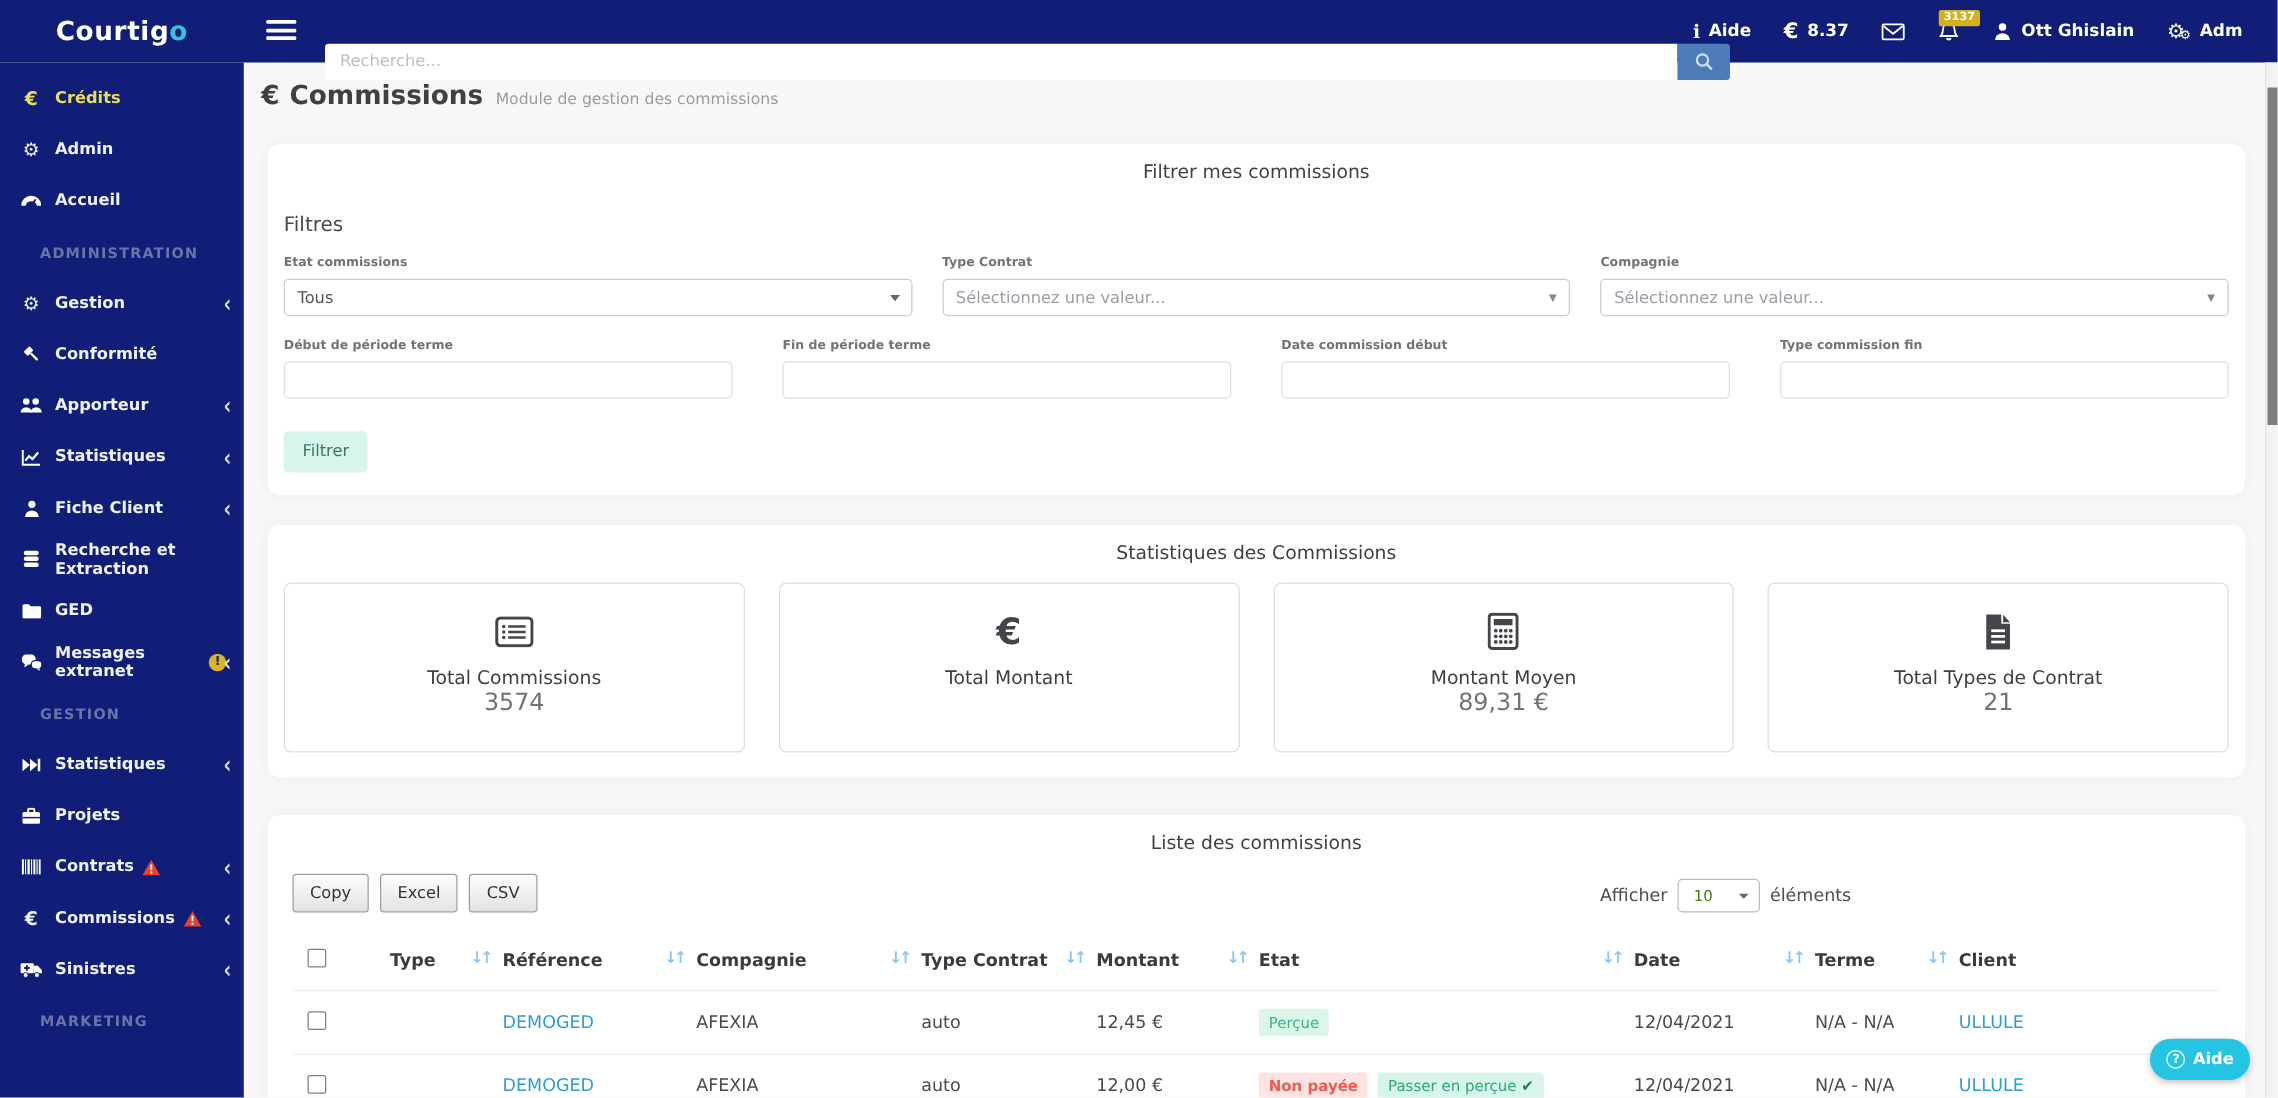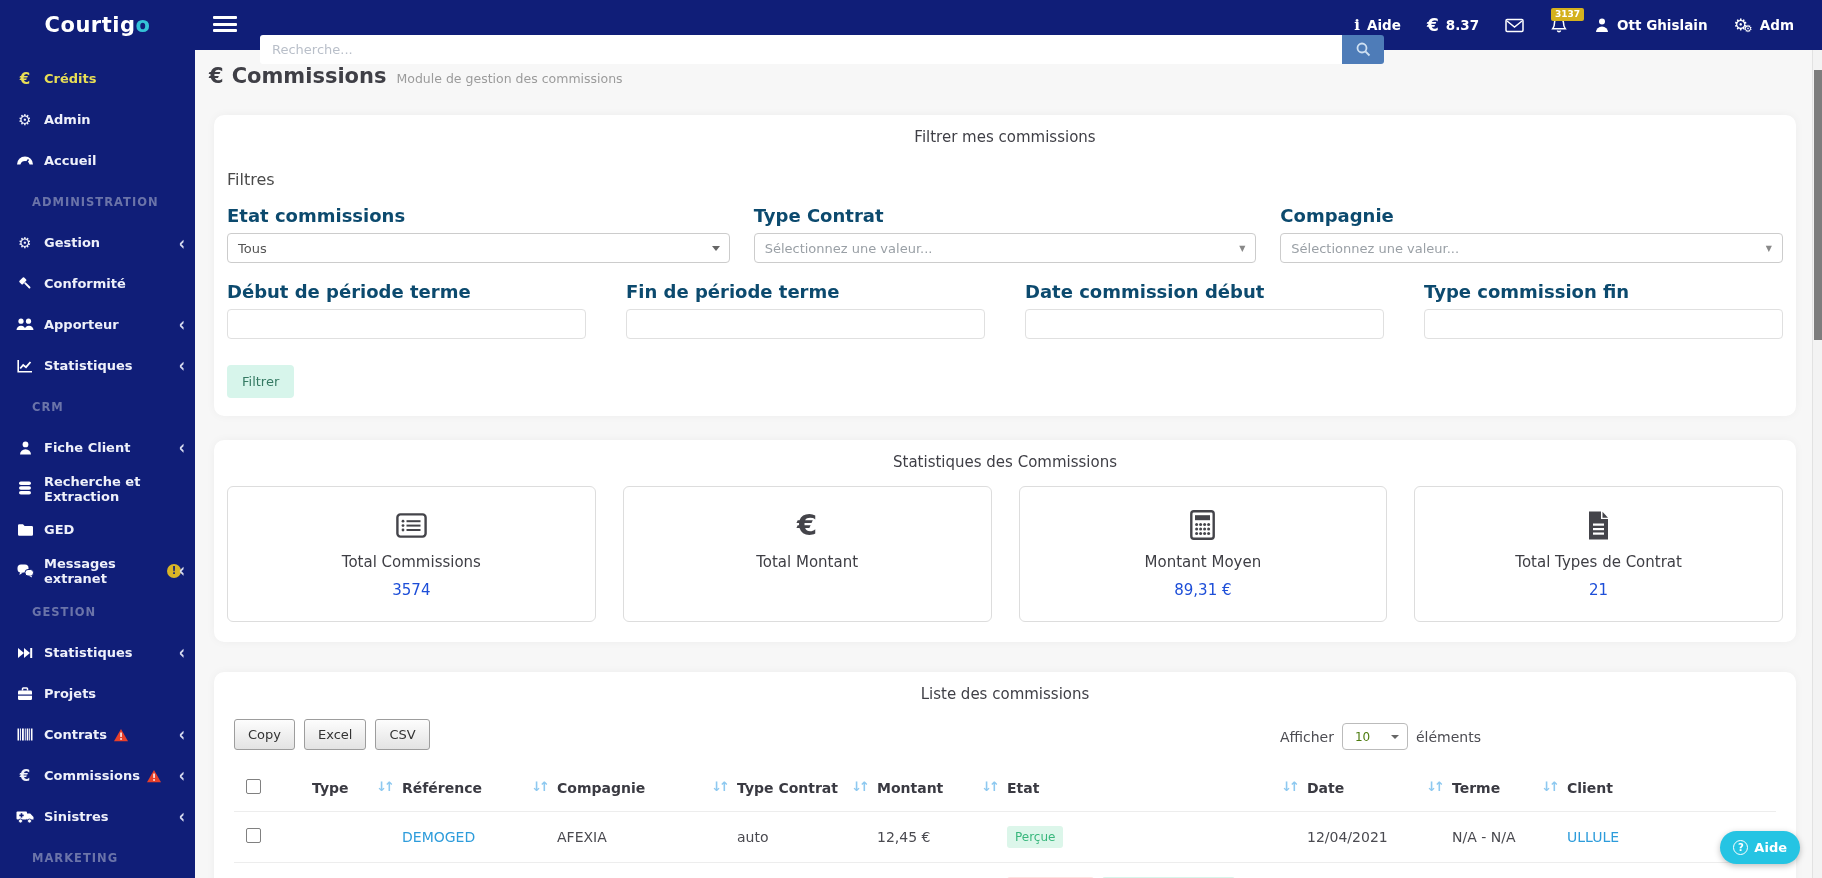--- a/index.html
+++ b/index.html
@@ -49,39 +49,39 @@
   .page-title .t-euro { margin-right:8px; }
   .page-sub { font-size:12.5px; color:#9b9b9b; margin-left:10px; }
 
   .card { background:#fff; border-radius:10px; margin:0 16px 0 19px; box-shadow:0 0 10px rgba(0,0,0,.045); }
   .card-head { text-align:center; padding-top:13px; font-size:15px; color:#3f3f46; }
 
   
   .filters-title { margin:24px 0 0 13px; font-size:16px; color:#4a4a4a; }
   .fgrid3 { display:grid; grid-template-columns:repeat(3,1fr); gap:24px; padding:0 13px; margin-top:16px; }
   .fgrid4 { display:grid; grid-template-columns:repeat(4,1fr); gap:40px; padding:0 13px; margin-top:18px; }
-  .flabel { font-size:18px; font-weight:bold; color:#0c4a6e; margin-bottom:7px; }
+  .flabel { font-size:10px; font-weight:bold; color:#737373; margin-bottom:7px; }
   .fselect { position:relative; height:30px; border:1px solid #ccc; border-radius:4px; background:#fff;
              display:flex; align-items:center; padding:1px 26px 0 10px; font-size:13px; color:#555; cursor:pointer; }
   .fselect .caret-n { position:absolute; right:9px; top:12px; width:0; height:0; border-left:4.5px solid transparent;
                       border-right:4.5px solid transparent; border-top:5px solid #666; }
   .fselect .caret-s2 { position:absolute; right:10px; top:10px; font-size:8px; color:#888; }
   .fselect.placeholder { color:#9aa0a6; }
   .finput { height:30px; border:1px solid #e0e0e0; border-radius:4px; width:100%; background:#fff; font-size:13px; padding:0 10px;
             font-family:"DejaVu Sans",sans-serif; }
   .btn-filtrer { margin:26px 0 18px 13px; display:inline-block; background:#d7f5eb; color:#357a63; border:none;
                  font-size:13px; padding:9px 15px; border-radius:4px; cursor:pointer; font-family:"DejaVu Sans",sans-serif; }
 
   
   .stats-grid { display:grid; grid-template-columns:repeat(4,1fr); gap:27px; padding:0 13px; margin-top:15px; padding-bottom:20px; }
   .stat-box { border:1px solid #ddd; border-radius:6px; height:136px; text-align:center; padding-top:22px; background:#fff; }
   .stat-ico { height:32px; display:flex; align-items:center; justify-content:center; color:#44444a; }
   .stat-euro { font-size:29px; font-weight:600; color:#44444a; line-height:1; }
   .stat-label { margin-top:12px; font-size:15px; color:#3e3e44; }
-  .stat-value { margin-top:10px; font-size:15px; color:#1d4ed8; }
+  .stat-value { margin-top:0; font-size:19px; color:#737373; }
 
   
   .list-card { margin-top:30px; padding-bottom:10px; }
   .toolbar { position:relative; margin-top:16px; height:34px; }
   .export-btns { position:absolute; left:20px; top:0; display:flex; gap:9px; }
   .ebtn { font-size:13px; color:#333; background:linear-gradient(#fdfdfd,#e3e3e3); border:1px solid #9d9d9d; border-radius:3px;
           padding:7px 13px; cursor:pointer; font-family:"DejaVu Sans",sans-serif; }
   .length-ctl { position:absolute; right:315px; top:4px; display:flex; align-items:center; gap:8px; font-size:14px; color:#4c4c52; }
   .length-sel { position:relative; width:66px; height:27px; border:1px solid #bbb; border-radius:4px; display:flex; align-items:center;
                 padding-left:12px; font-size:12px; color:#4d7c0f; cursor:pointer; }
@@ -230,21 +230,20 @@
   <div class="side-item">
     <span class="s-ico">
       <svg width="16" height="14" viewBox="0 0 16 14">
           <path d="M1.2 1 V12.8 H15" fill="none" stroke="#fff" stroke-width="1.6"></path>
           <path d="M3.2 9.5 L6.2 6 L9 8.2 L13.5 3" fill="none" stroke="#fff" stroke-width="1.8"></path>
         </svg>
     </span>
     <span>Statistiques</span>
     <span class="chev">‹</span>
   </div>
-  <div class="side-section">CRM</div>
   <div class="side-item">
     <span class="s-ico">
       <svg width="13" height="14" viewBox="0 0 13 14">
           <circle cx="6.5" cy="3.4" r="2.9" fill="#fff"></circle>
           <path d="M1 13.5 a5.5 5.2 0 0 1 11 0 z" fill="#fff"></path>
         </svg>
     </span>
     <span>Fiche Client</span>
     <span class="chev">‹</span>
   </div>

